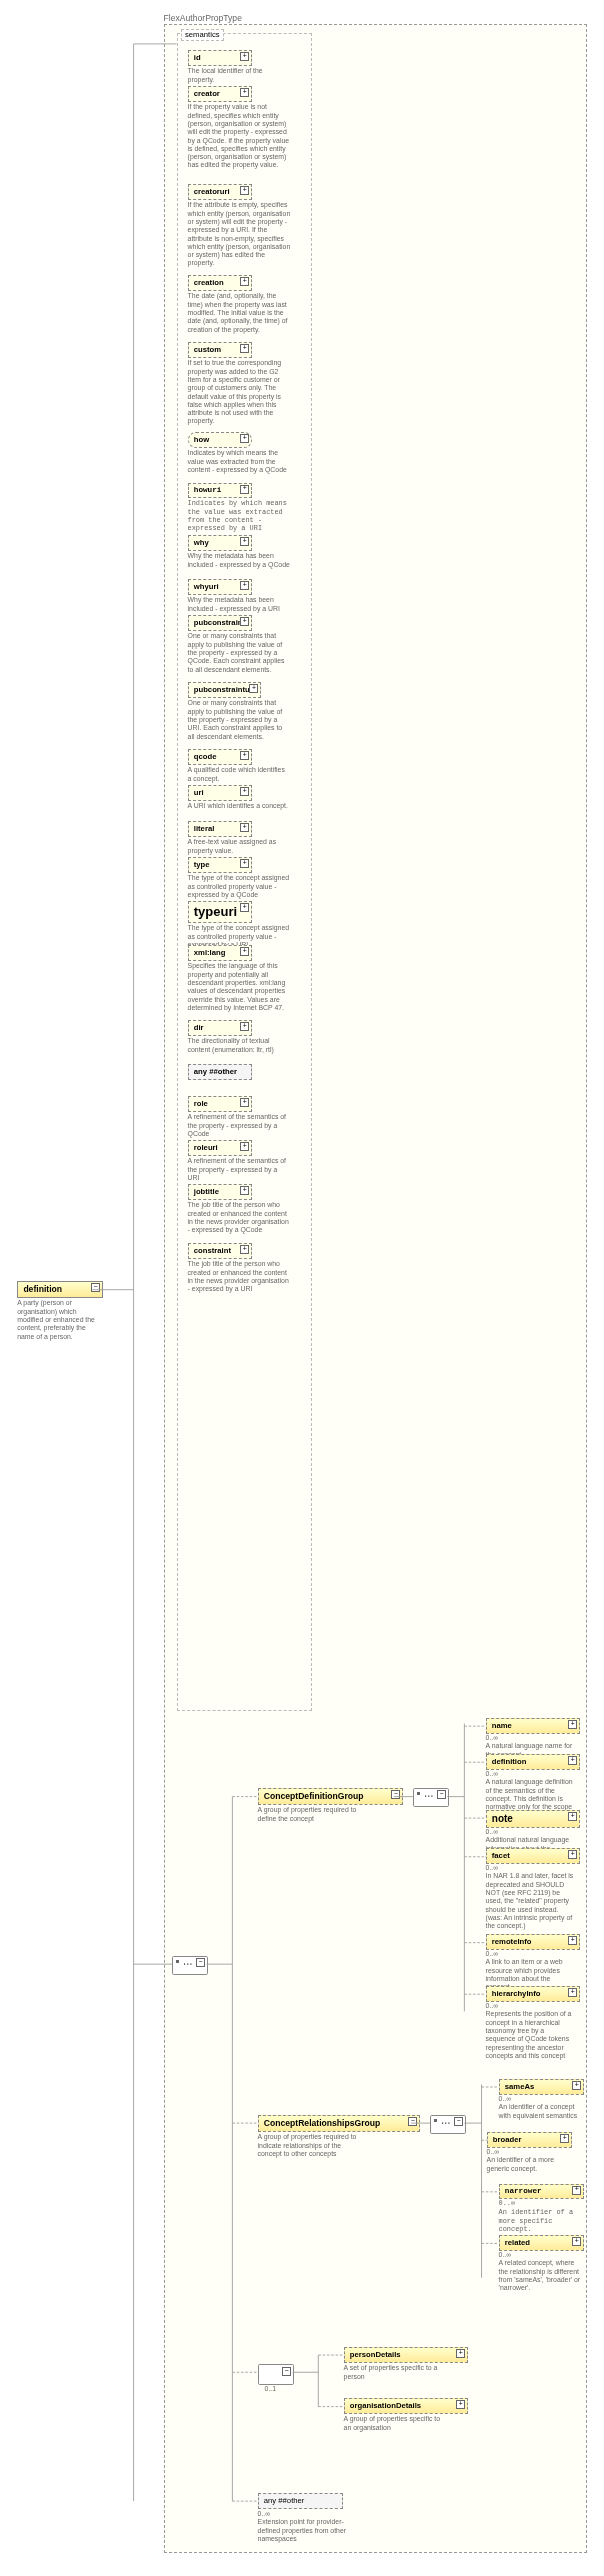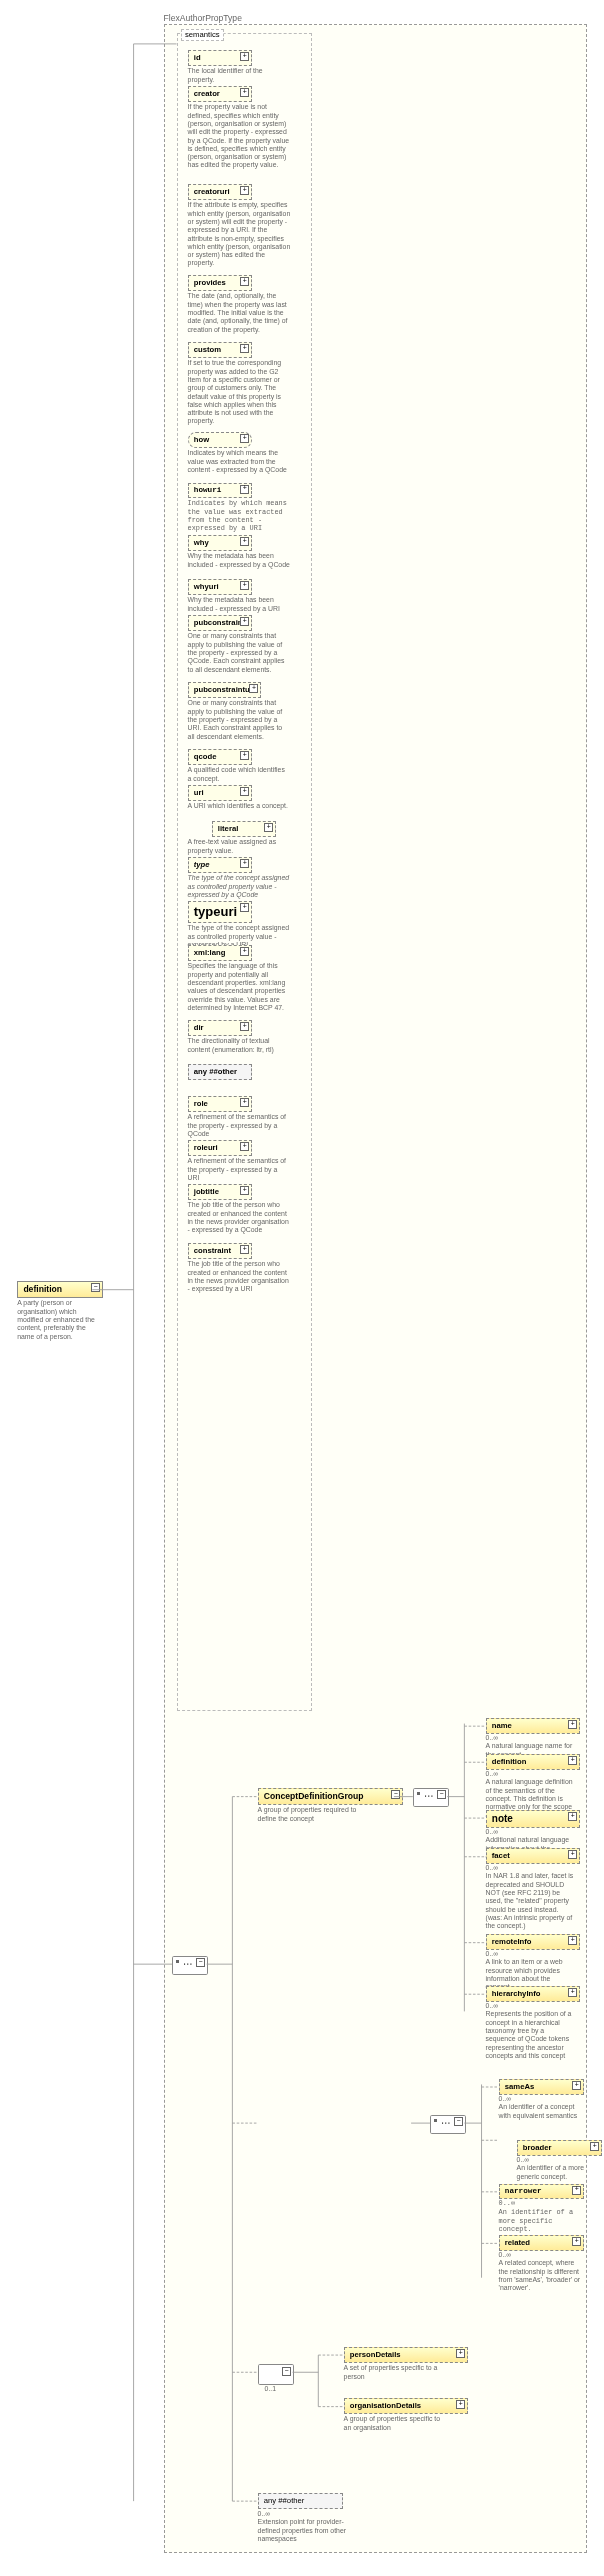--- a/index.html
+++ b/index.html
@@ -55,32 +55,32 @@
       <line x1="550" y1="2600" x2="570" y2="2600" stroke="#999" stroke-dasharray="3,2"></line>
     </svg>
 
 <div class="inner" style="left:168px;top:24px;width:133px;height:1676px"></div>
 <div class="attr-lbl" style="left:172px;top:20px">semantics</div>
 
 <div id="attrs">
       <div class="node" style="left: 179px; top: 41px;"><div class="box dashed" style="min-width:52px;"><span class="lbl" style="font-size:7.7px">id</span><span class="exp">+</span></div><div class="desc">The local identifier of the property.</div></div>
       <div class="node" style="left: 179px; top: 77px;"><div class="box dashed" style="min-width:52px;"><span class="lbl" style="font-size:7.7px">creator</span><span class="exp">+</span></div><div class="desc">If the property value is not defined, specifies which entity (person, organisation or system) will edit the property - expressed by a QCode. If the property value is defined, specifies which entity (person, organisation or system) has edited the property value.</div></div>
       <div class="node" style="left: 179px; top: 175px;"><div class="box dashed" style="min-width:52px;"><span class="lbl" style="font-size:7.7px">creatoruri</span><span class="exp">+</span></div><div class="desc">If the attribute is empty, specifies which entity (person, organisation or system) will edit the property - expressed by a URI. If the attribute is non-empty, specifies which entity (person, organisation or system) has edited the property.</div></div>
-      <div class="node" style="left: 179px; top: 266px;"><div class="box dashed" style="min-width:52px;"><span class="lbl" style="font-size:7.7px">provides</span><span class="exp">+</span></div><div class="desc">The date (and, optionally, the time) when the property was last modified. The initial value is the date (and, optionally, the time) of creation of the property.</div></div>
+      <div class="node" style="left: 179px; top: 266px;"><div class="box dashed" style="min-width:52px;"><span class="lbl" style="font-size:7.7px">creation</span><span class="exp">+</span></div><div class="desc">The date (and, optionally, the time) when the property was last modified. The initial value is the date (and, optionally, the time) of creation of the property.</div></div>
       <div class="node" style="left: 179px; top: 333px;"><div class="box dashed" style="min-width:52px;"><span class="lbl" style="font-size:7.7px">custom</span><span class="exp">+</span></div><div class="desc">If set to true the corresponding property was added to the G2 Item for a specific customer or group of customers only. The default value of this property is false which applies when this attribute is not used with the property.</div></div>
       <div class="node" style="left: 179px; top: 423px;"><div class="box dashed" style="min-width:52px;border-radius:8px;"><span class="lbl" style="font-size:7.7px">how</span><span class="exp">+</span></div><div class="desc">Indicates by which means the value was extracted from the content - expressed by a QCode</div></div>
       <div class="node" style="left: 179px; top: 474px; font-family: Liberation Mono, monospace;"><div class="box dashed" style="min-width:52px;"><span class="lbl" style="font-size:7.7px">howuri</span><span class="exp">+</span></div><div class="desc">Indicates by which means the value was extracted from the content - expressed by a URI</div></div>
       <div class="node" style="left: 179px; top: 526px;"><div class="box dashed" style="min-width:52px;"><span class="lbl" style="font-size:7.7px">why</span><span class="exp">+</span></div><div class="desc">Why the metadata has been included - expressed by a QCode</div></div>
       <div class="node" style="left: 179px; top: 570px;"><div class="box dashed" style="min-width:52px;"><span class="lbl" style="font-size:7.7px">whyuri</span><span class="exp">+</span></div><div class="desc">Why the metadata has been included - expressed by a URI</div></div>
       <div class="node" style="left: 179px; top: 606px;"><div class="box dashed" style="min-width:52px;"><span class="lbl" style="font-size:7.7px">pubconstraint</span><span class="exp">+</span></div><div class="desc">One or many constraints that apply to publishing the value of the property - expressed by a QCode. Each constraint applies to all descendant elements.</div></div>
       <div class="node" style="left: 179px; top: 673px;"><div class="box dashed" style="min-width:52px;"><span class="lbl" style="font-size:7.7px">pubconstrainturi</span><span class="exp">+</span></div><div class="desc">One or many constraints that apply to publishing the value of the property - expressed by a URI. Each constraint applies to all descendant elements.</div></div>
       <div class="node" style="left: 179px; top: 740px;"><div class="box dashed" style="min-width:52px;"><span class="lbl" style="font-size:7.7px">qcode</span><span class="exp">+</span></div><div class="desc">A qualified code which identifies a concept.</div></div>
       <div class="node" style="left: 179px; top: 776px;"><div class="box dashed" style="min-width:52px;"><span class="lbl" style="font-size:7.7px">uri</span><span class="exp">+</span></div><div class="desc">A URI which identifies a concept.</div></div>
-      <div class="node" style="left: 179px; top: 812px;"><div class="box dashed" style="min-width:52px;margin-left:24px;"><span class="lbl" style="font-size:7.7px">literal</span><span class="exp">+</span></div><div class="desc">A free-text value assigned as property value.</div></div>
-      <div class="node" style="left: 179px; top: 848px; font-style: italic;"><div class="box dashed" style="min-width:52px;"><span class="lbl" style="font-size:7.7px">type</span><span class="exp">+</span></div><div class="desc">The type of the concept assigned as controlled property value - expressed by a QCode</div></div>
+      <div class="node" style="left: 179px; top: 812px;"><div class="box dashed" style="min-width:52px;"><span class="lbl" style="font-size:7.7px">literal</span><span class="exp">+</span></div><div class="desc">A free-text value assigned as property value.</div></div>
+      <div class="node" style="left: 179px; top: 848px;"><div class="box dashed" style="min-width:52px;"><span class="lbl" style="font-size:7.7px">type</span><span class="exp">+</span></div><div class="desc">The type of the concept assigned as controlled property value - expressed by a QCode</div></div>
       <div class="node" style="left: 179px; top: 892px;"><div class="box dashed" style="min-width:52px;"><span class="lbl" style="font-size:13px">typeuri</span><span class="exp">+</span></div><div class="desc">The type of the concept assigned as controlled property value - expressed by a URI</div></div>
       <div class="node" style="left: 179px; top: 936px;"><div class="box dashed" style="min-width:52px;"><span class="lbl" style="font-size:7.7px">xml:lang</span><span class="exp">+</span></div><div class="desc">Specifies the language of this property and potentially all descendant properties. xml:lang values of descendant properties override this value. Values are determined by Internet BCP 47.</div></div>
       <div class="node" style="left: 179px; top: 1011px;"><div class="box dashed" style="min-width:52px;"><span class="lbl" style="font-size:7.7px">dir</span><span class="exp">+</span></div><div class="desc">The directionality of textual content (enumeration: ltr, rtl)</div></div>
       <div class="node" style="left: 179px; top: 1055px;"><div class="box dashed" style="min-width:52px;background:#f5f5f5"><span class="lbl" style="font-size:7.7px">any ##other</span></div></div>
       <div class="node" style="left: 179px; top: 1087px;"><div class="box dashed" style="min-width:52px;"><span class="lbl" style="font-size:7.7px">role</span><span class="exp">+</span></div><div class="desc">A refinement of the semantics of the property - expressed by a QCode</div></div>
       <div class="node" style="left: 179px; top: 1131px;"><div class="box dashed" style="min-width:52px;"><span class="lbl" style="font-size:7.7px">roleuri</span><span class="exp">+</span></div><div class="desc">A refinement of the semantics of the property - expressed by a URI</div></div>
       <div class="node" style="left: 179px; top: 1175px;"><div class="box dashed" style="min-width:52px;"><span class="lbl" style="font-size:7.7px">jobtitle</span><span class="exp">+</span></div><div class="desc">The job title of the person who created or enhanced the content in the news provider organisation - expressed by a QCode</div></div>
       <div class="node" style="left: 179px; top: 1234px;"><div class="box dashed" style="min-width:52px;"><span class="lbl" style="font-size:7.7px">constraint</span><span class="exp">+</span></div><div class="desc">The job title of the person who created or enhanced the content in the news provider organisation - expressed by a URI</div></div>
     </div>
 
@@ -114,31 +114,38 @@
 </svg>
 <div id="cdef">
       <div class="node" style="left: 477px; top: 1709px;"><div class="box dashed grad" style="width:82px"><span class="lbl" style="font-size:7.7px">name</span><span class="exp">+</span></div><div class="card" style="position:static">0..∞</div><div class="desc" style="width:90px">A natural language name for the concept.</div></div>
       <div class="node" style="left: 477px; top: 1745px;"><div class="box dashed grad" style="width:82px"><span class="lbl" style="font-size:7.7px">definition</span><span class="exp">+</span></div><div class="card" style="position:static">0..∞</div><div class="desc" style="width:90px">A natural language definition of the semantics of the concept. This definition is normative only for the scope of the use of this concept.</div></div>
       <div class="node" style="left: 477px; top: 1801px;"><div class="box dashed grad" style="width:82px"><span class="lbl" style="font-size:10px">note</span><span class="exp">+</span></div><div class="card" style="position:static">0..∞</div><div class="desc" style="width:90px">Additional natural language information about the concept.</div></div>
       <div class="node" style="left: 477px; top: 1839px;"><div class="box dashed grad" style="width:82px"><span class="lbl" style="font-size:7.7px">facet</span><span class="exp">+</span></div><div class="card" style="position:static">0..∞</div><div class="desc" style="width:90px">In NAR 1.8 and later, facet is deprecated and SHOULD NOT (see RFC 2119) be used, the "related" property should be used instead. (was: An intrinsic property of the concept.)</div></div>
       <div class="node" style="left: 477px; top: 1925px;"><div class="box dashed grad" style="width:82px"><span class="lbl" style="font-size:7.7px">remoteInfo</span><span class="exp">+</span></div><div class="card" style="position:static">0..∞</div><div class="desc" style="width:90px">A link to an item or a web resource which provides information about the concept</div></div>
       <div class="node" style="left: 477px; top: 1977px;"><div class="box dashed grad" style="width:82px"><span class="lbl" style="font-size:7.7px">hierarchyInfo</span><span class="exp">+</span></div><div class="card" style="position:static">0..∞</div><div class="desc" style="width:90px">Represents the position of a concept in a hierarchical taxonomy tree by a sequence of QCode tokens representing the ancestor concepts and this concept</div></div>
     </div>
 
+<div class="node" style="left:249px;top:2106px">
+<div class="box dashed grad" style="width:150px">
+<span class="lbl">ConceptRelationshipsGroup</span>
+<span class="exp">−</span>
+</div>
+<div class="desc" style="width:150px">A group of properties required to indicate relationships of the concept to other concepts</div>
+</div>
 <div class="seq" style="left:421px;top:2106px">
       <span class="exp">−</span>
     </div>
 <svg width="604" height="2576" style="left:0;top:0" viewBox="0 0 703 2997">
 <line x1="468" y1="2460" x2="490" y2="2460" stroke="#999"></line>
 <line x1="530" y1="2460" x2="550" y2="2460" stroke="#999"></line>
 <line x1="550" y1="2415" x2="550" y2="2640" stroke="#999"></line>
 </svg>
 <div id="crel">
       <div class="node" style="left: 490px; top: 2070px;"><div class="box dashed grad" style="width:73px"><span class="lbl" style="font-size:7.7px">sameAs</span><span class="exp">+</span></div><div class="card" style="position:static">0..∞</div><div class="desc" style="width:82px">An identifier of a concept with equivalent semantics</div></div>
-      <div class="node" style="left: 508px; top: 2123px; margin-top: 8px;"><div class="box dashed grad" style="width:73px"><span class="lbl" style="font-size:7.7px">broader</span><span class="exp">+</span></div><div class="card" style="position:static">0..∞</div><div class="desc" style="width:82px">An identifier of a more generic concept.</div></div>
+      <div class="node" style="left: 478px; top: 2123px;"><div class="box dashed grad" style="width:73px"><span class="lbl" style="font-size:7.7px">broader</span><span class="exp">+</span></div><div class="card" style="position:static">0..∞</div><div class="desc" style="width:82px">An identifier of a more generic concept.</div></div>
       <div class="node" style="left: 490px; top: 2175px; font-family: Liberation Mono, monospace;"><div class="box dashed grad" style="width:73px"><span class="lbl" style="font-size:7.7px">narrower</span><span class="exp">+</span></div><div class="card" style="position:static">0..∞</div><div class="desc" style="width:82px">An identifier of a more specific concept.</div></div>
       <div class="node" style="left: 490px; top: 2226px;"><div class="box dashed grad" style="width:73px"><span class="lbl" style="font-size:7.7px">related</span><span class="exp">+</span></div><div class="card" style="position:static">0..∞</div><div class="desc" style="width:82px">A related concept, where the relationship is different from 'sameAs', 'broader' or 'narrower'.</div></div>
     </div>
 
 <div class="choice" style="left:249px;top:2355px">
       <span class="exp" style="right:1.7px;top:2.6px">−</span>
     </div>
 <div class="card" style="left:256px;top:2376px">0..1</div>
 <svg width="604" height="2576" style="left:0;top:0" viewBox="0 0 703 2997">
 <line x1="330" y1="2750" x2="360" y2="2750" stroke="#999"></line>

